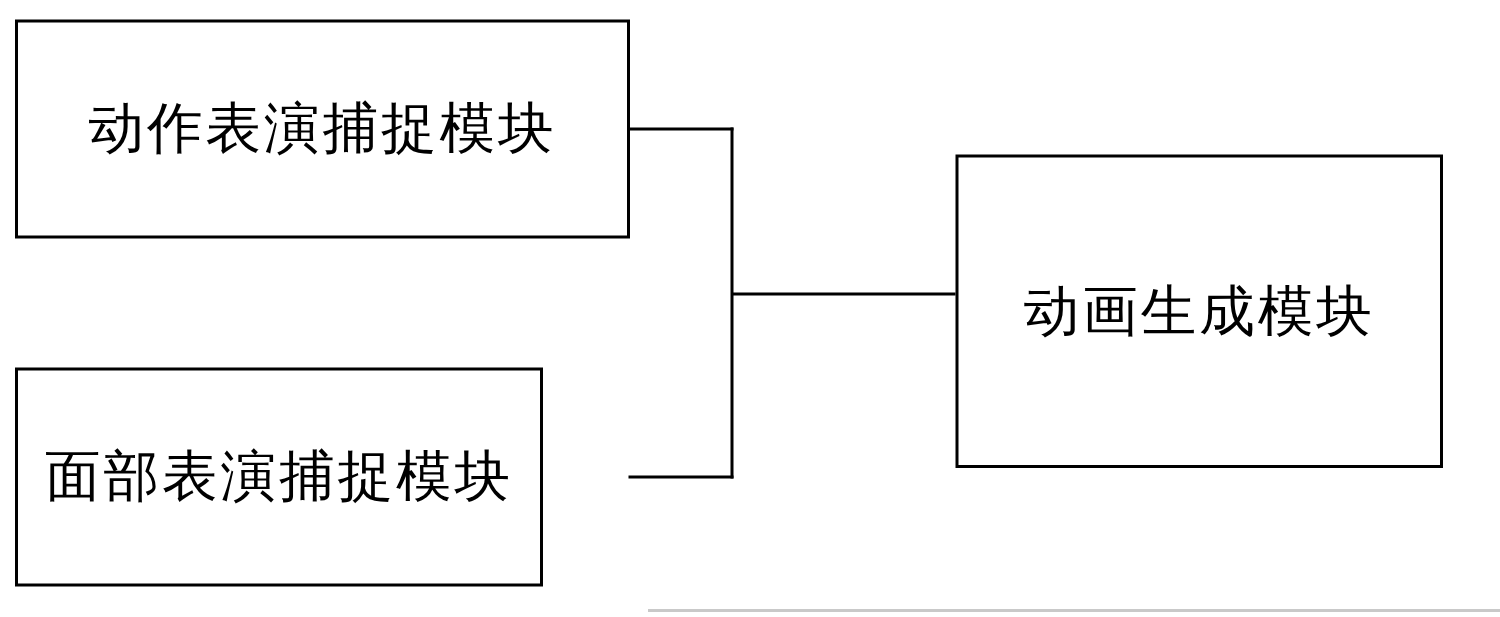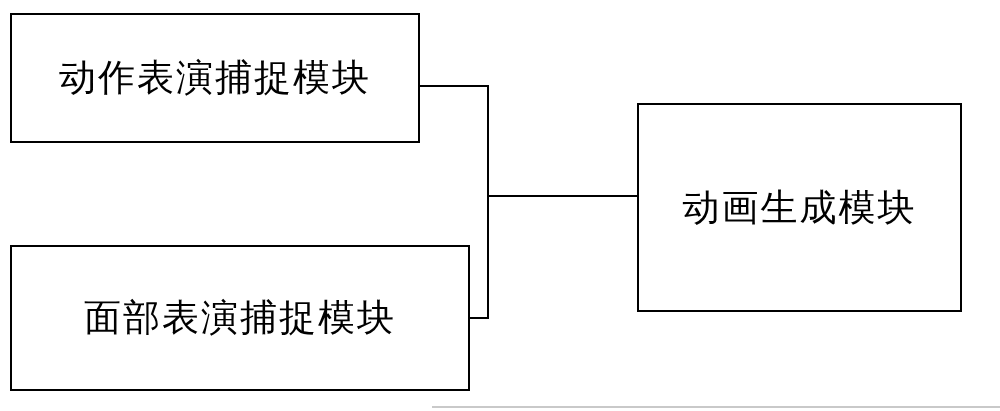--- a/index.html
+++ b/index.html
@@ -30,25 +30,25 @@
     box-sizing:border-box;
   }
   .box .label{
     font-size:37px;
     color:#000000;
     letter-spacing:2px;
     white-space:nowrap;
   }
   #box-motion{
     left:10px; top:13px;
-    width:410px; height:130px;
+    width:410px; height:146px;
   }
   #box-facial{
     left:10px; top:245px;
-    width:460px; height:146px;
+    width:352px; height:146px;
   }
   #box-anim{
     left:637px; top:103px;
     width:325px; height:209px;
   }
   svg.wires{
     position:absolute;
     left:0; top:0;
     width:1000px;
     height:411px;

